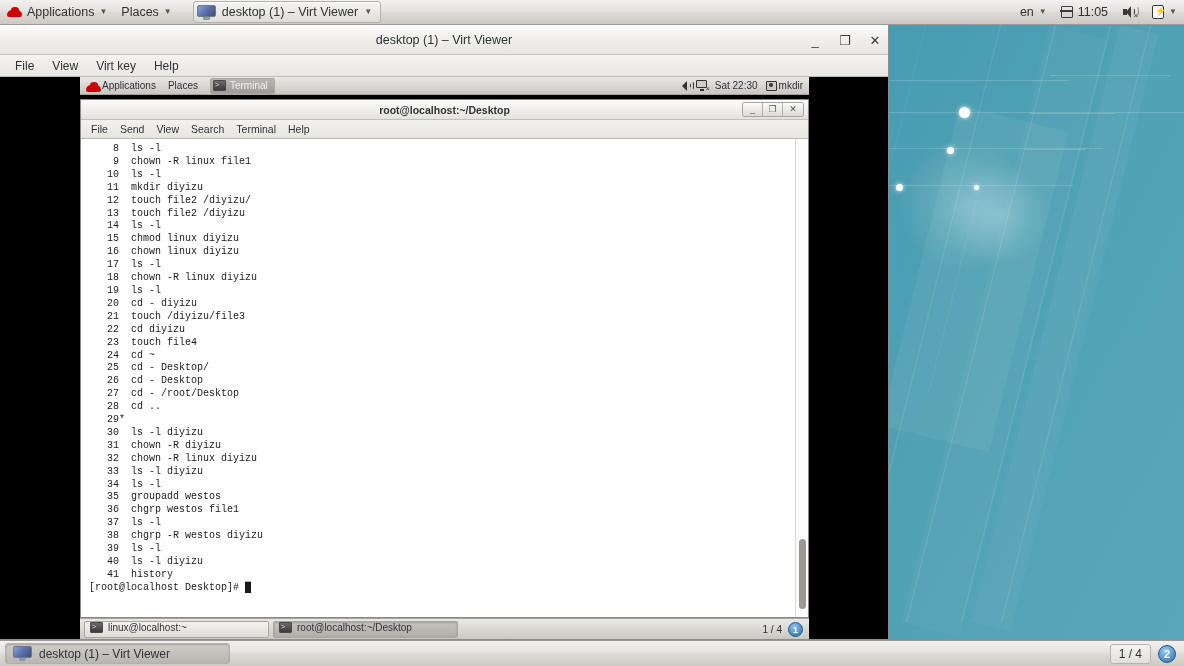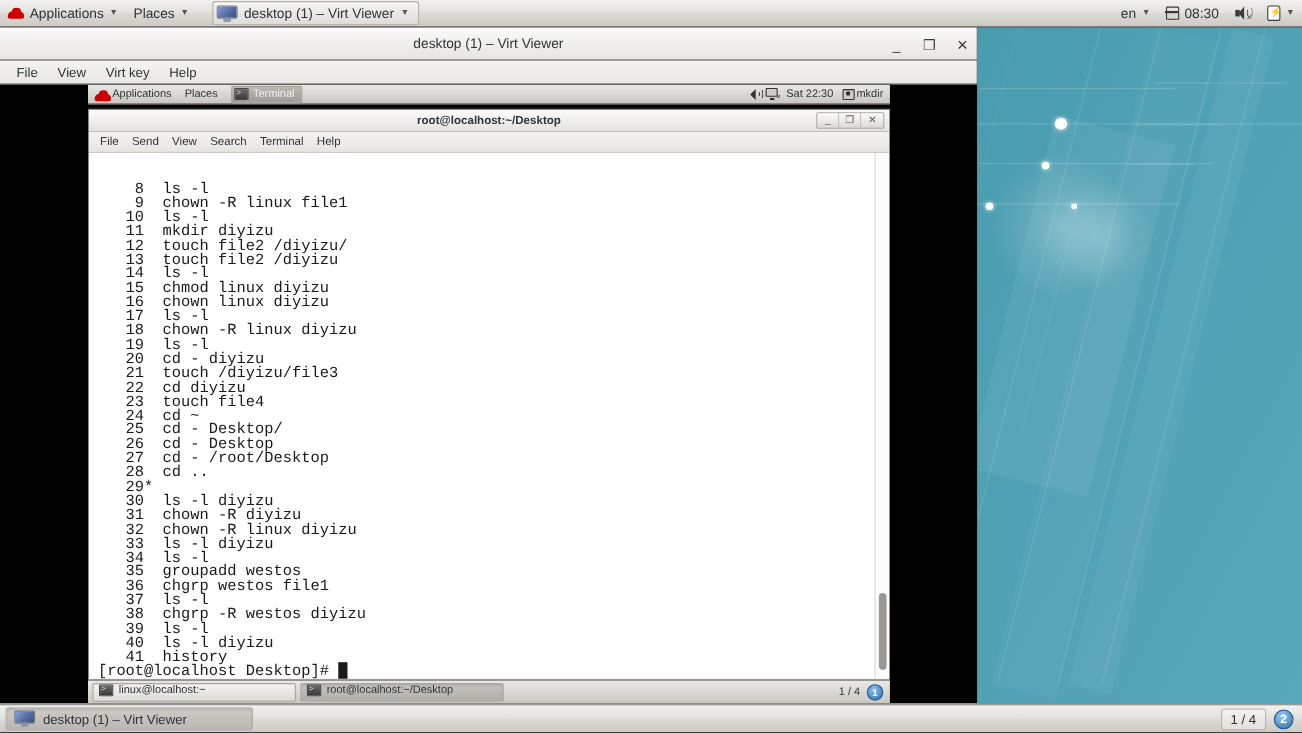--- a/index.html
+++ b/index.html
@@ -229,22 +229,22 @@
     height: 19px; flex: 0 0 auto; display: flex; align-items: center;
     background: linear-gradient(to bottom, #f3f2f0, #e7e5e1);
     border-bottom: 1px solid #bfbcb6; padding-left: 4px;
   }
   .term-menu { font-size: 10.5px; color: #2e3436; padding: 1px 6px; cursor: default; }
   .term-body {
     flex: 1 1 auto; position: relative; background: #fff; display: flex; overflow: hidden;
   }
   .term-text {
     flex: 1 1 auto; padding: 4px 0 0 8px; overflow: hidden;
-    font-family: "Liberation Mono", monospace; font-size: 14px;
-    line-height: 12.9px; color: #1a1a1a; white-space: pre; margin-top: 23px;
+    font-family: "Liberation Mono", monospace; font-size: 10px;
+    line-height: 12.9px; color: #1a1a1a; white-space: pre;
   }
   .term-scroll {
     width: 13px; flex: 0 0 auto; background: #fbfbfb;
     border-left: 1px solid #dcdad6; position: relative;
   }
   .term-scroll-thumb {
     position: absolute; left: 3px; width: 7px; bottom: 8px; height: 70px;
     background: #9a9893; border-radius: 4px;
   }
 
@@ -375,21 +375,21 @@
       <span class="caret">▼</span>
     </div>
 
     <div class="hp-right">
       <div class="hp-item">
         <span>en</span>
         <span class="caret">▼</span>
       </div>
       <div class="hp-item">
         <span class="cal-icon"></span>
-        <span>08:30</span>
+        <span>11:05</span>
       </div>
       <div class="hp-item">
         <span class="vol-icon">
           <span class="spk"></span>
             <span class="cone"></span>
           <span class="w1"></span>
             <span class="w2"></span>
             <span class="x">×</span>
         </span>
       </div>

